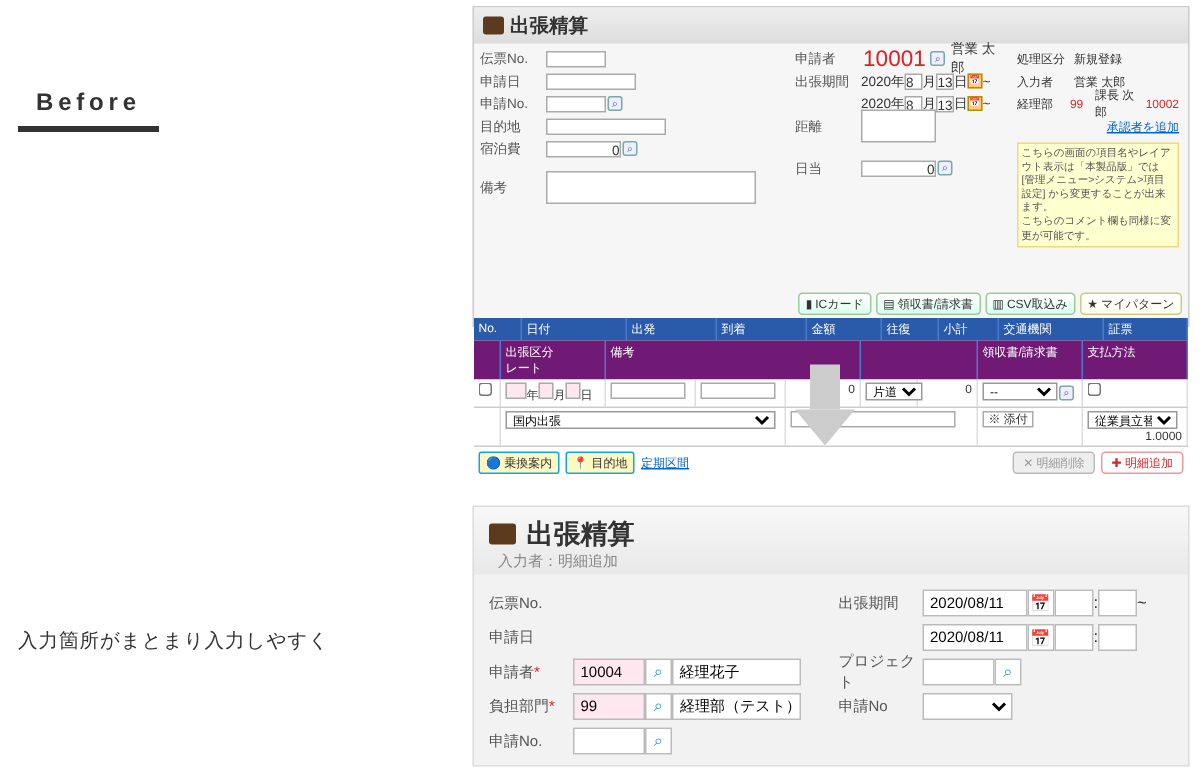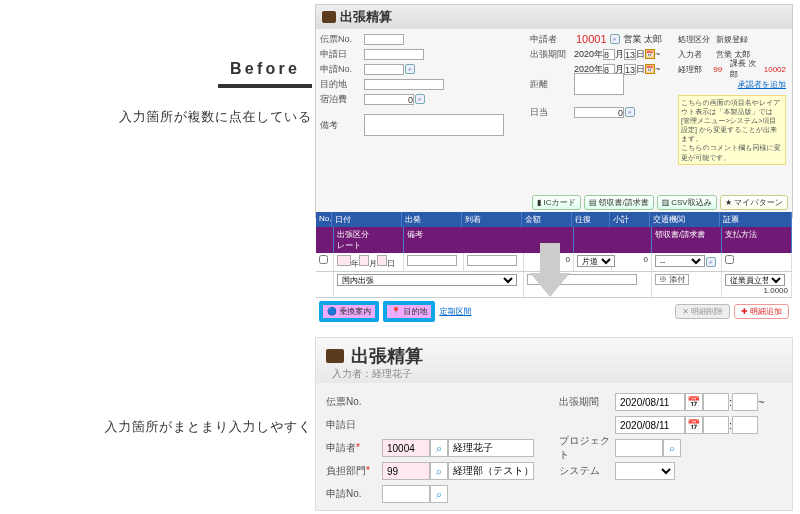--- a/index.html
+++ b/index.html
@@ -1,51 +1,51 @@
 <!DOCTYPE html>
 <html><head>
 <meta charset="utf-8">
 <style>
 *{box-sizing:border-box;margin:0;padding:0;font-family:"Hiragino Kaku Gothic Pro","Meiryo",sans-serif}
 body{width:800px;height:514px;background:#fff;position:relative;overflow:hidden}
-.left{position:absolute;left:12px;width:300px;text-align:right;color:#333}
+.left{position:absolute;left:12px;width:300px;text-align:left;color:#333}
 .left.ba{top:60px}
 .left.ab{top:398px}
 .left h3{font-size:16px;letter-spacing:.2em;border-bottom:4px solid #333;display:inline-block;padding:0 12px 6px}
 .left p{font-size:13px;margin-top:20px;letter-spacing:.05em}
 
 
 .panel-b{position:absolute;left:315px;top:4px;width:478px;height:214px;background:#f6f6f6;border:1px solid #ccc;font-size:9px;color:#333}
 .hd{background:linear-gradient(#eee,#ddd);padding:3px 6px;display:flex;align-items:center;gap:4px}
 .hd .ico{width:14px;height:12px;background:#5b3a1d;border-radius:2px}
 .hd .ttl{font-weight:bold;font-size:13px;color:#333}
 .grid-b{display:flex}
 .col-l{width:210px;padding:2px 4px}
 .col-m{width:150px;padding:2px 4px}
 .col-r{width:112px;padding:2px 2px;font-size:8px}
 .row{display:flex;align-items:center;margin:1px 0;height:14px}
 .lbl{width:44px;color:#555}
 .inp{border:1px solid #aaa;background:#fff;height:11px;display:inline-block}.inp.w40{width:40px}.inp.w50{width:50px}.inp.w60{width:60px}.inp.w80{width:80px}
 .mag{width:10px;height:10px;border:1px solid #7aa;border-radius:2px;background:#eef;display:inline-flex;align-items:center;justify-content:center;font-size:7px;color:#469;margin-left:1px}
-.val{color:#d22;font-size:11px;padding:0 2px}
+.val{color:#d22;font-size:15px;padding:0 2px}
 .cal{width:10px;height:10px;background:#fc8;border:1px solid #b80;display:inline-block;font-size:6px;text-align:center;line-height:9px}
 .yb{background:#ffffd0;border:1px solid #ecd980;font-size:7px;padding:2px;line-height:1.3;color:#555;margin-top:4px}
 .link{color:#06c;text-decoration:underline}
 .btnbar{display:flex;gap:3px;justify-content:flex-end;padding:2px 4px;margin-top:26px}
 .btn-sm{border:1px solid #9c9;background:linear-gradient(#fff,#dfe);padding:1px 4px;border-radius:3px;font-size:8px;display:flex;align-items:center;gap:2px}
 .btn-sm.y{border-color:#cc8;background:linear-gradient(#fff,#ffe)}
 .thdr{background:#2a5aaa;color:#fff;display:flex;font-size:8px}
 .thdr>div{padding:2px 3px;border-right:1px solid #4a7acc}
 .thdr2{background:#701a75;color:#fff;display:flex;font-size:8px}
 .thdr2>div{padding:2px 3px;border-right:1px solid #4a7acc}
 .trow{background:#fff;display:flex;font-size:8px;border-bottom:1px solid #ccc}
 .trow>div{padding:2px 3px;border-right:1px solid #ddd}
 .sel{border:1px solid #999;background:#fff;font-size:8px;height:12px}
 .fbar{display:flex;gap:4px;padding:3px;font-size:8px;align-items:center}
-.fbar .b{border:4px solid #0ea5e9;background:#f0abfc;padding:1px 4px;border-radius:2px}
+.fbar .b{border:1px solid #0ea5e9;background:#fef9c3;padding:1px 4px;border-radius:2px}
 .fb-r{margin-left:auto;display:flex;gap:4px}
 .btn-del{border:1px solid #bbb;background:#eee;padding:1px 6px;border-radius:3px;color:#999}
 .btn-add{border:1px solid #e99;background:#fff;padding:1px 6px;border-radius:3px;color:#d22}
 
 
 .arrow{position:absolute;left:530px;top:243px;width:40px;height:60px}
 .arrow .sh{width:20px;height:30px;background:#ccc;margin:0 auto}
 .arrow .tr{width:0;height:0;border-left:20px solid transparent;border-right:20px solid transparent;border-top:24px solid #ccc}
 
 
@@ -64,21 +64,20 @@
 .inp-a.w48{width:48px}.inp-a.w90{width:86px}.inp-a.w26{width:26px}.inp-a.w70{width:70px}
 .mag-a{width:18px;height:18px;border:1px solid #bbb;background:#fff;display:inline-flex;align-items:center;justify-content:center;color:#39c;font-size:11px}
 .cal-a{width:18px;height:18px;border:1px solid #bbb;background:#fff;display:inline-flex;align-items:center;justify-content:center;color:#39c;font-size:11px}
 .sel-a{border:1px solid #bbb;background:#fff;height:18px;font-size:10px;width:60px}
 </style>
 </head>
 <body>
 
 <div class="left ba">
   <h3>Before</h3>
-  <p>入力箇所が複数に点在している</p>
 </div>
 <div class="left ab">
   <p>入力箇所がまとまり入力しやすく</p>
 </div>
 
 <div class="panel-b">
   <div class="hd">
     <span class="ico"></span>
     <span class="ttl">出張精算</span>
   </div>
@@ -167,21 +166,21 @@
     <div class="btn-sm">
         <span>▥</span>
         <span>CSV取込み</span>
       </div>
     <div class="btn-sm y">
         <span>★</span>
         <span>マイパターン</span>
       </div>
   </div>
   <div class="thdr">
-    <div style="width:16px">No.</div>
+    <div style="width:32px">No.</div>
     <div style="width:70px">日付</div>
     <div style="width:60px">出発</div>
     <div style="width:60px">到着</div>
     <div style="width:50px">金額</div>
     <div style="width:38px">往復</div>
     <div style="width:40px">小計</div>
     <div style="width:70px">交通機関</div>
     <div style="flex:1">証票</div>
   </div>
   <div class="thdr2">
@@ -223,21 +222,21 @@
 
 <div class="arrow">
     <div class="sh"></div>
     <div class="tr"></div>
   </div>
 
 <div class="panel-a">
   <div class="hd-a">
     <span class="ico"></span>
     <span class="ttl">出張精算</span>
-    <div class="sub">入力者：経理花子</div>
+    <div class="sub">入力者：明細追加</div>
   </div>
   <div class="body-a">
     <div class="col-a">
       <div class="row-a">
           <span class="lbl-a">伝票No.</span>
         </div>
       <div class="row-a">
           <span class="lbl-a">申請日</span>
         </div>
       <div class="row-a">
@@ -260,19 +259,19 @@
     </div>
     <div class="col-a">
       <div class="row-a"><span class="lbl-a">出張期間</span><input class="inp-a w70" value="2020/08/11" style=""><span class="cal-a">📅</span><input class="inp-a w26" style="">:<input class="inp-a w26" style=""> ~</div>
       <div class="row-a"><span class="lbl-a"></span><input class="inp-a w70" value="2020/08/11" style=""><span class="cal-a">📅</span><input class="inp-a w26" style="">:<input class="inp-a w26" style=""></div>
       <div class="row-a">
           <span class="lbl-a">プロジェクト</span>
           <input class="inp-a w48" style="">
           <span class="mag-a">⌕</span>
         </div>
       <div class="row-a">
-          <span class="lbl-a">システム</span>
+          <span class="lbl-a">申請No</span>
           <select class="sel-a"><option></option></select>
         </div>
     </div>
   </div>
 
 </div>
 
 </body></html>

